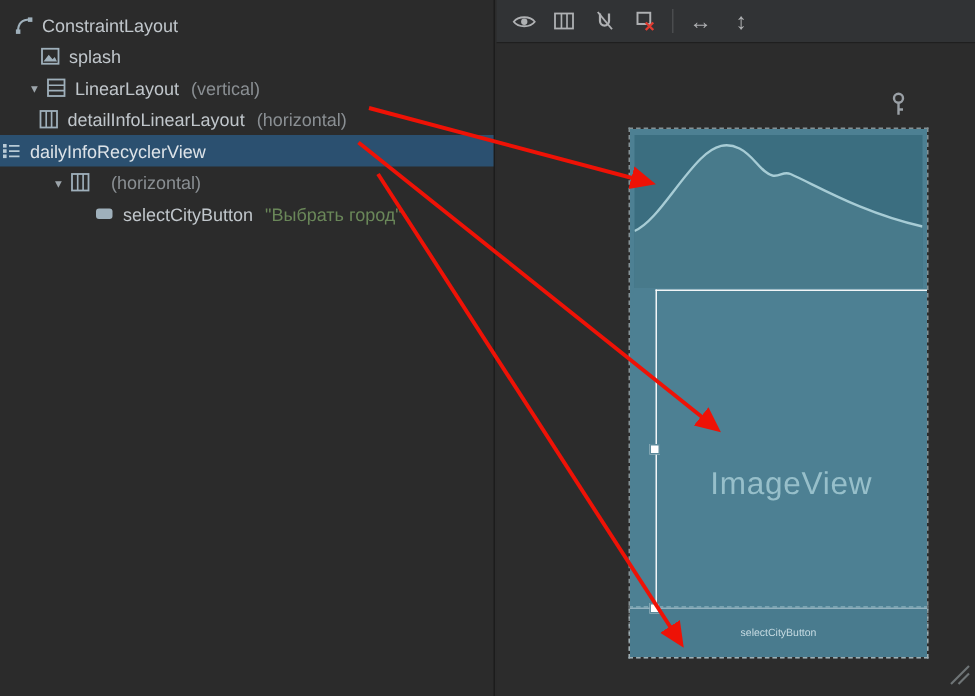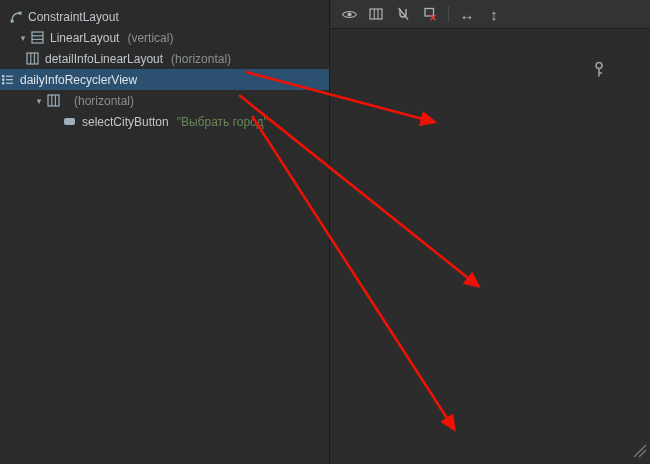--- a/index.html
+++ b/index.html
@@ -59,20 +59,29 @@
       <span class="ticon">
         <svg width="14" height="14">
             <path d="M3,11 C3,5.5 5.5,3 11,3" fill="none" stroke="#9fb0bb" stroke-width="1.4"></path>
             <rect x="1.6" y="9.6" width="3" height="3" fill="#9fb0bb"></rect>
             <rect x="9.6" y="1.6" width="3" height="3" fill="#9fb0bb"></rect>
           </svg>
       </span>
       <span>ConstraintLayout</span>
     </div>
 
+    <div class="row" style="padding-left:26px">
+      <span class="ticon">
+        <svg width="13" height="13">
+            <rect x="1" y="1.5" width="11" height="10" fill="none" stroke="#9fb0bb" stroke-width="1.2"></rect>
+            <path d="M2,10 L5.5,5.5 L8,8.5 L9.5,7 L11,10 Z" fill="#9fb0bb"></path>
+          </svg>
+      </span>
+      <span>splash</span>
+    </div>
 
     <div class="row" style="padding-left:16px">
       <span class="chev">▾</span>
       <span class="ticon">
         <svg width="13" height="13">
             <rect x="1" y="1" width="11" height="11" fill="none" stroke="#9fb0bb" stroke-width="1.2"></rect>
             <line x1="1" y1="4.8" x2="12" y2="4.8" stroke="#9fb0bb" stroke-width="1.1"></line>
             <line x1="1" y1="8.4" x2="12" y2="8.4" stroke="#9fb0bb" stroke-width="1.1"></line>
           </svg>
       </span>
@@ -170,20 +179,39 @@
     <div class="canvas">
 
       <span class="wrench">
         <svg width="12" height="18">
             <circle cx="6" cy="4.5" r="3" fill="none" stroke="#9aa0a6" stroke-width="1.6"></circle>
             <line x1="6" y1="7.5" x2="6" y2="15.5" stroke="#9aa0a6" stroke-width="1.6"></line>
             <line x1="6" y1="12" x2="9" y2="12" stroke="#9aa0a6" stroke-width="1.6"></line>
           </svg>
       </span>
 
+      <div class="phone">
+        <div class="chart">
+          <svg viewBox="0 0 192 102" preserveAspectRatio="none">
+            <path d="M0,64 C14,58 28,32 44,16 C54,6 62,5 70,9 C80,14 84,25 92,27 C97,28 99,24 104,26 C122,34 152,52 192,61 L192,102 L0,102 Z" fill="rgba(175,210,220,0.12)" stroke="none"></path>
+            <path d="M0,64 C14,58 28,32 44,16 C54,6 62,5 70,9 C80,14 84,25 92,27 C97,28 99,24 104,26 C122,34 152,52 192,61" fill="none" stroke="#a7ccd5" stroke-width="1.6"></path>
+          </svg>
+        </div>
+
+        <div class="iv-label">ImageView</div>
+
+        <div class="bbar">
+          <span>selectCityButton</span>
+        </div>
+
+        <div class="sel-v"></div>
+        <div class="sel-h"></div>
+        <div class="handle h-mid"></div>
+        <div class="handle h-bot"></div>
+      </div>
 
       <span class="grip">
         <svg width="14" height="14">
             <line x1="1" y1="13" x2="13" y2="1" stroke="#6f7577" stroke-width="1.4"></line>
             <line x1="6" y1="13" x2="13" y2="6" stroke="#6f7577" stroke-width="1.4"></line>
           </svg>
       </span>
     </div>
   </div>
 

